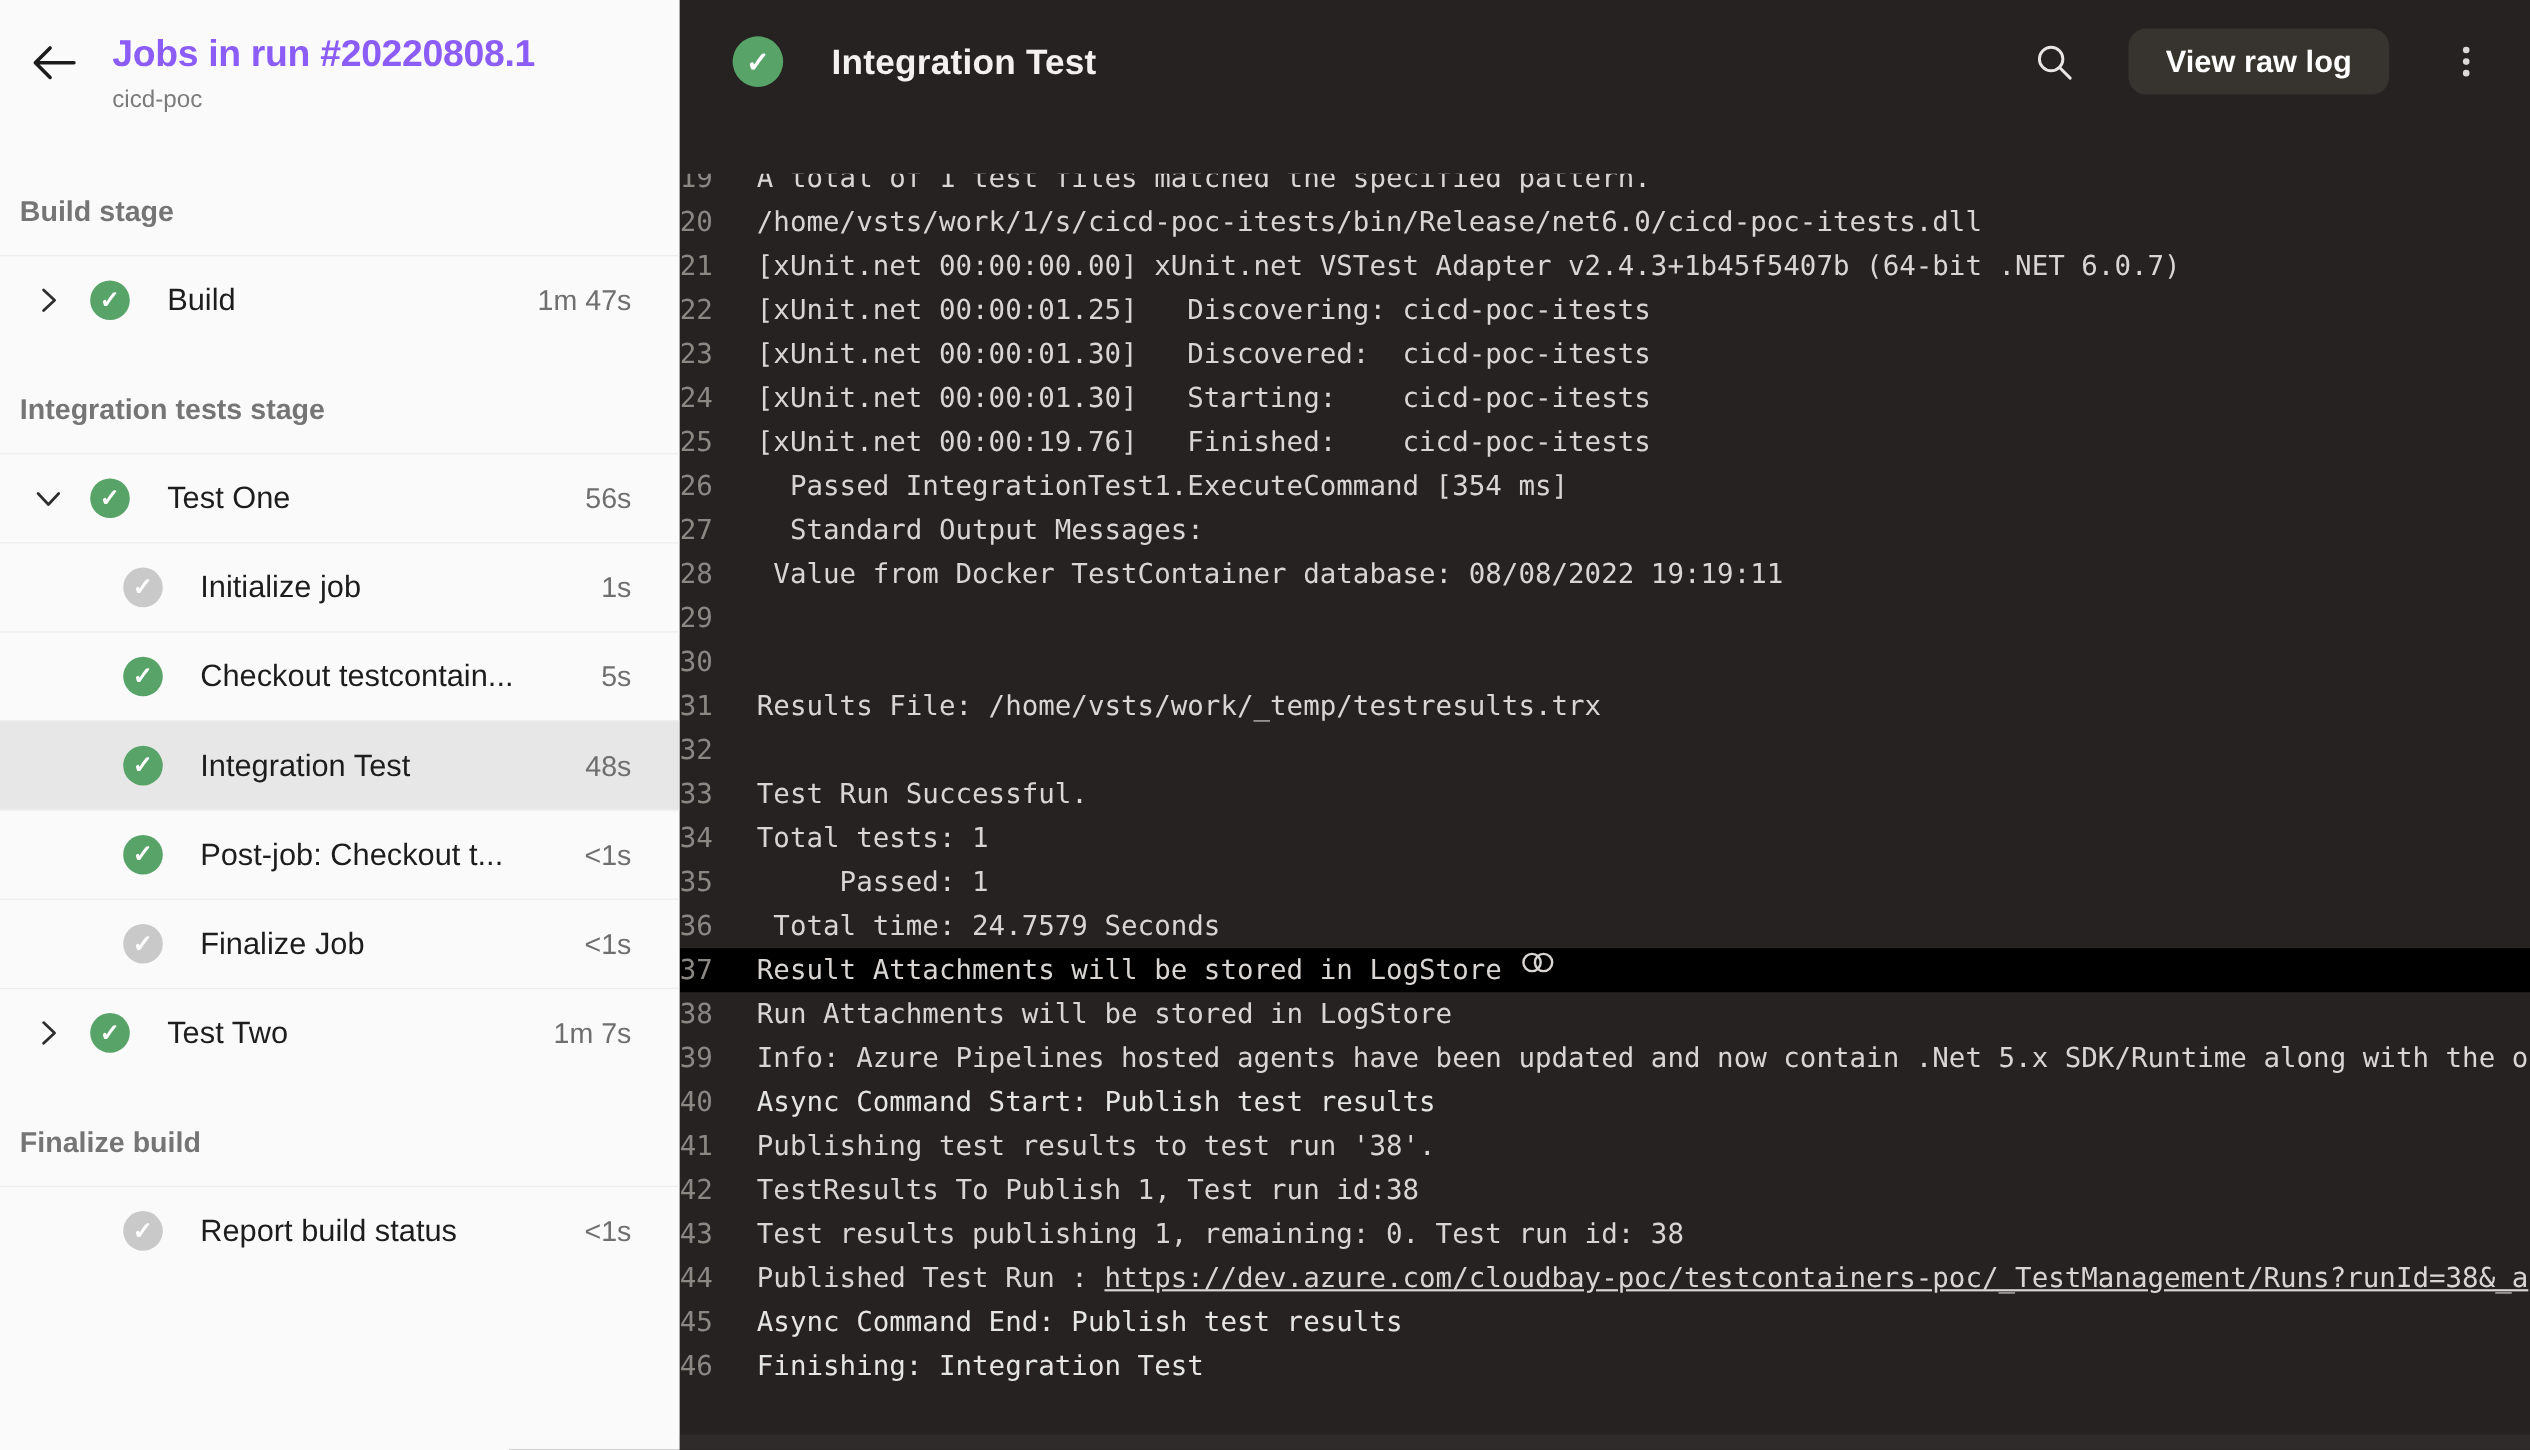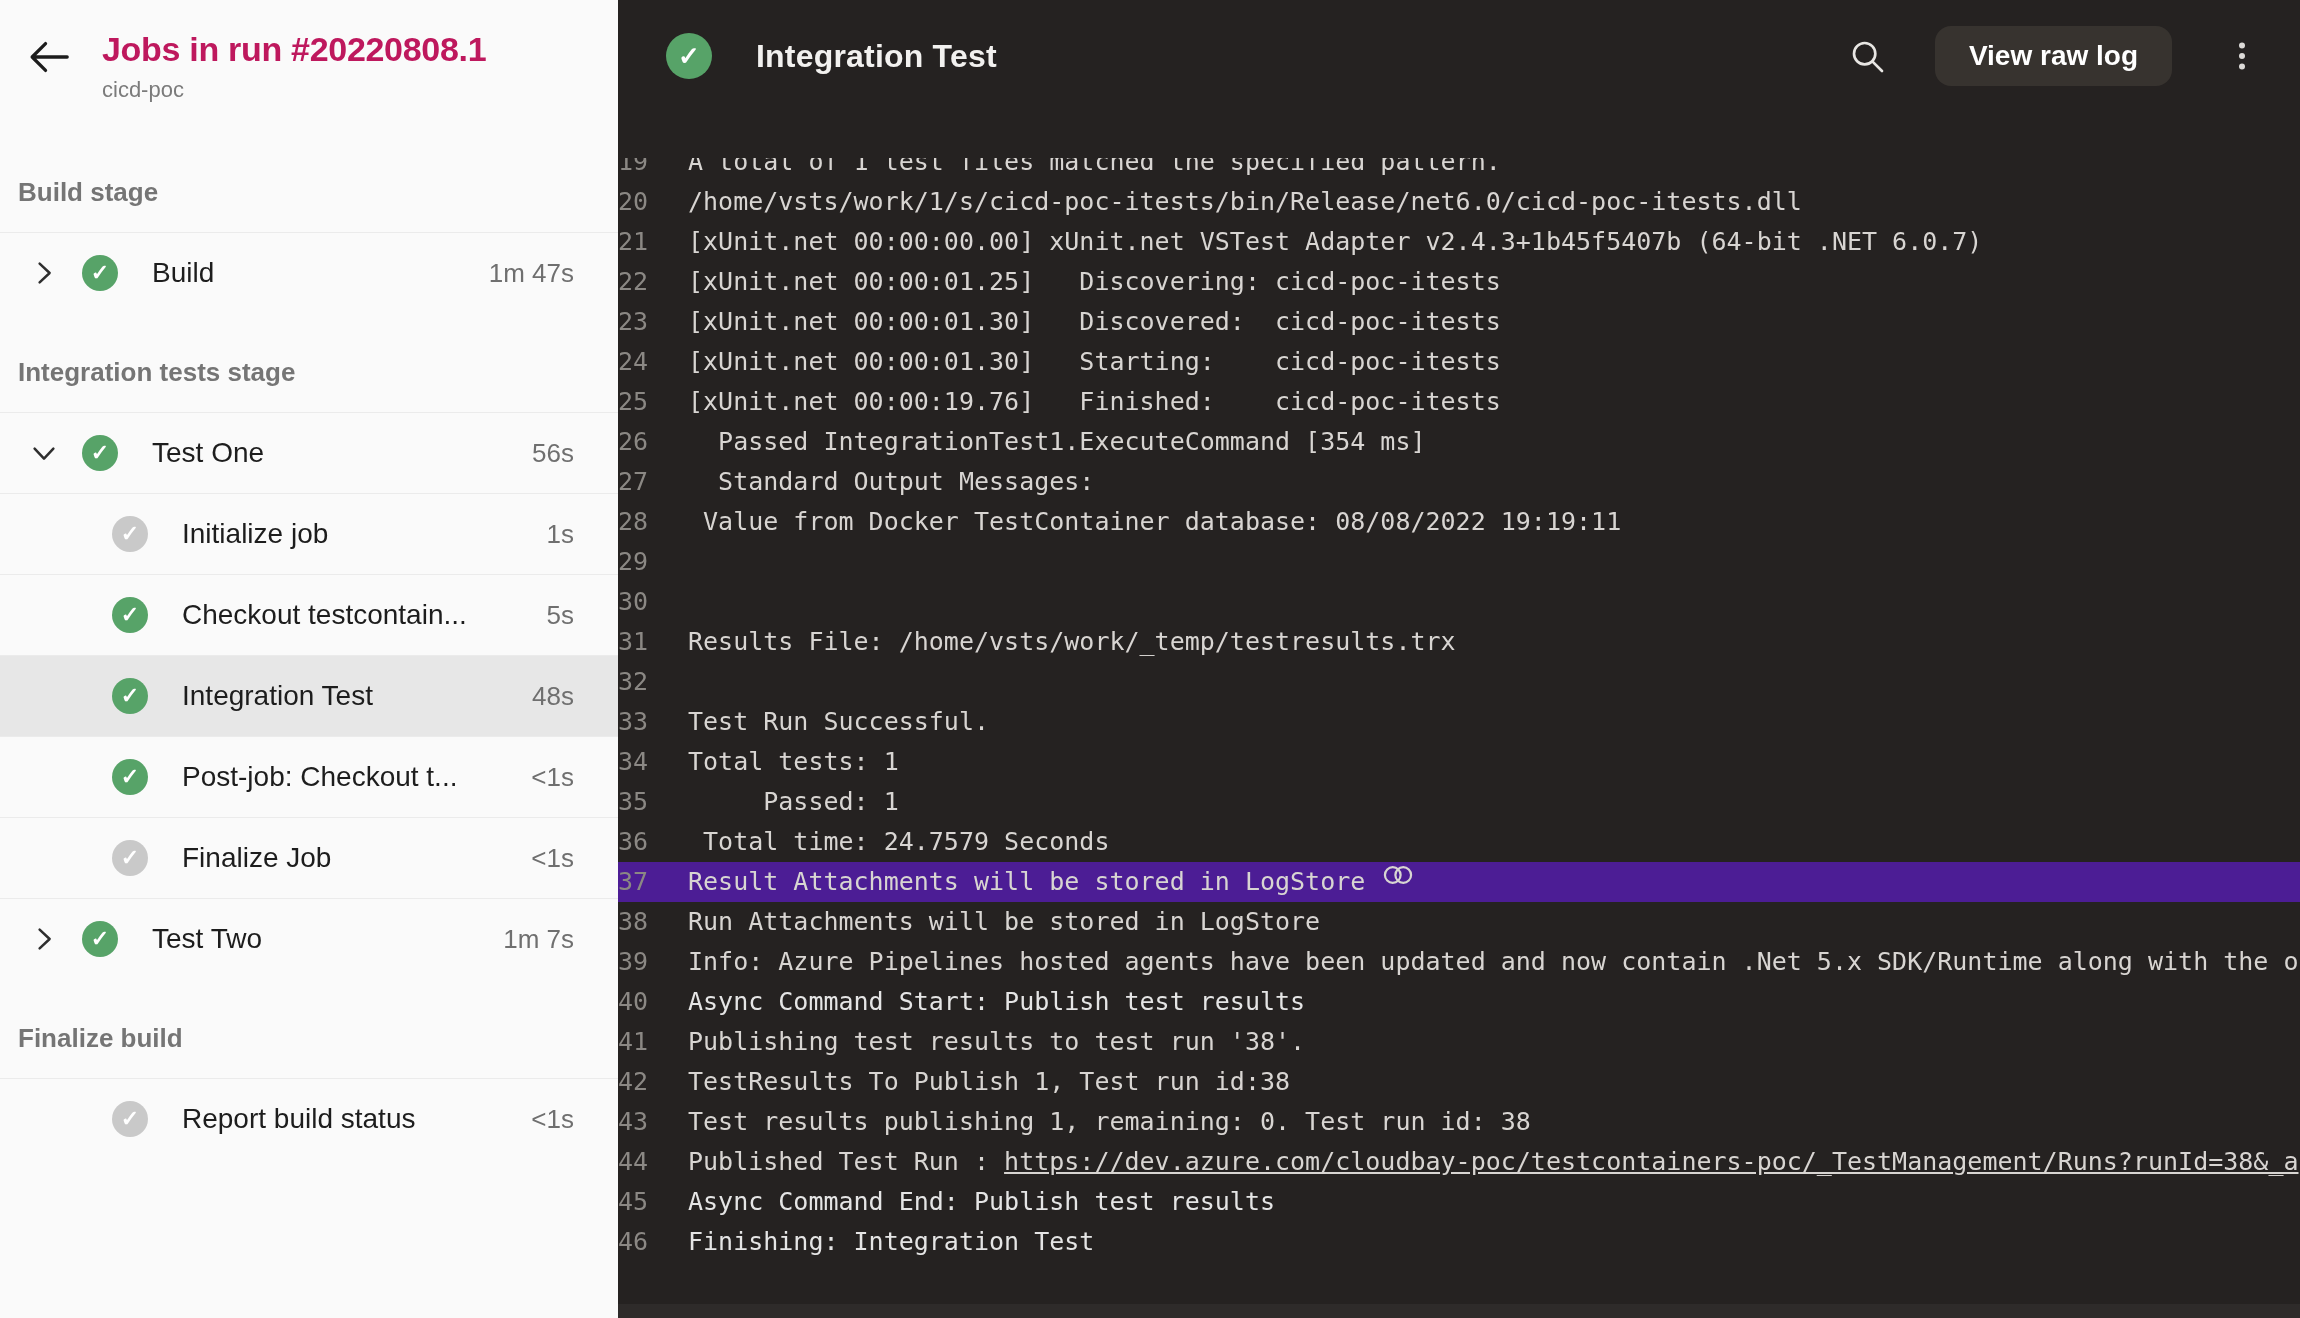--- a/index.html
+++ b/index.html
@@ -4,21 +4,21 @@
 <style>
   html,body{margin:0;padding:0;background:#252221;}
   body{width:2300px;height:1318px;overflow:hidden;font-family:"Liberation Sans",sans-serif;}
   .app{display:flex;width:2300px;height:1318px;}
 
   
   .sidebar{width:618px;flex:none;background:#fafafa;position:relative;overflow:hidden;}
   .sb-header{display:flex;align-items:flex-start;padding:30px 20px 30px 26px;}
   .back-btn{background:none;border:none;padding:0;margin:4px 0 0 0;cursor:pointer;color:#1c1c1c;display:flex;}
   .sb-titles{margin-left:30px;}
-  .sb-title{font-size:34px;font-weight:700;color:#be185d;line-height:1.15;letter-spacing:-.3px;margin:0;}
+  .sb-title{font-size:34px;font-weight:700;color:#8b5cf6;line-height:1.15;letter-spacing:-.3px;margin:0;}
   .sb-sub{font-size:22px;color:#7b7b7b;margin-top:8px;}
   .section-label{font-size:26px;font-weight:700;color:#757575;padding:44px 18px 24px 18px;}
   .row{display:flex;align-items:center;height:80px;border-top:1px solid #ebebeb;font-size:28px;color:#1d1d1d;cursor:pointer;}
   .row .chev{width:36px;height:36px;margin-left:26px;color:#2e2e2e;display:flex;align-items:center;justify-content:center;flex:none;}
   .row.job .check{margin-left:20px;}
   .row.task .check{margin-left:112px;}
   .check{width:36px;height:36px;border-radius:50%;color:#fff;display:flex;align-items:center;justify-content:center;font-size:22px;font-weight:700;flex:none;}
   .check.green{background:#57a368;}
   .check.gray{background:#c9c9c9;}
   .row .lbl{margin-left:34px;white-space:nowrap;overflow:hidden;text-overflow:ellipsis;}
@@ -34,21 +34,21 @@
   .icon-btn{background:none;border:none;color:#e8e6e3;padding:0;cursor:pointer;display:flex;align-items:center;}
   .search-btn{margin-right:48px;}
   .rawlog-btn{background:#37332f;color:#fff;font-family:"Liberation Sans",sans-serif;font-weight:700;font-size:28px;border:none;border-radius:16px;height:60px;padding:0 34px;margin-right:52px;cursor:pointer;}
   .menu-btn{color:#dcdad7;}
   .log-viewport{position:absolute;top:158px;left:0;right:0;bottom:14px;overflow:hidden;}
   .log-content{margin-top:-16px;}
   .log-line{display:flex;height:40px;line-height:40px;font-family:"DejaVu Sans Mono",monospace;font-size:25px;white-space:pre;}
   .log-line .num{width:50px;text-align:left;color:#8b8884;flex:none;user-select:none;}
   .log-line .text{margin-left:20px;color:#d8d5d2;}
   .log-line.green .text{color:#e5e5e5;}
-  .log-line.hl{background:#4c1d95;}
+  .log-line.hl{background:#000000;}
   .log-link{text-decoration:underline;color:inherit;cursor:pointer;}
   .link-ic{color:#d8d5d2;margin-left:16px;display:inline-flex;vertical-align:-5px;cursor:pointer;}
   .hscroll{position:absolute;left:0;right:0;bottom:0;height:14px;background:#2e2b2a;cursor:pointer;}
 </style>
 </head>
 <body>
 
 <div class="app">
 
   <aside class="sidebar">

